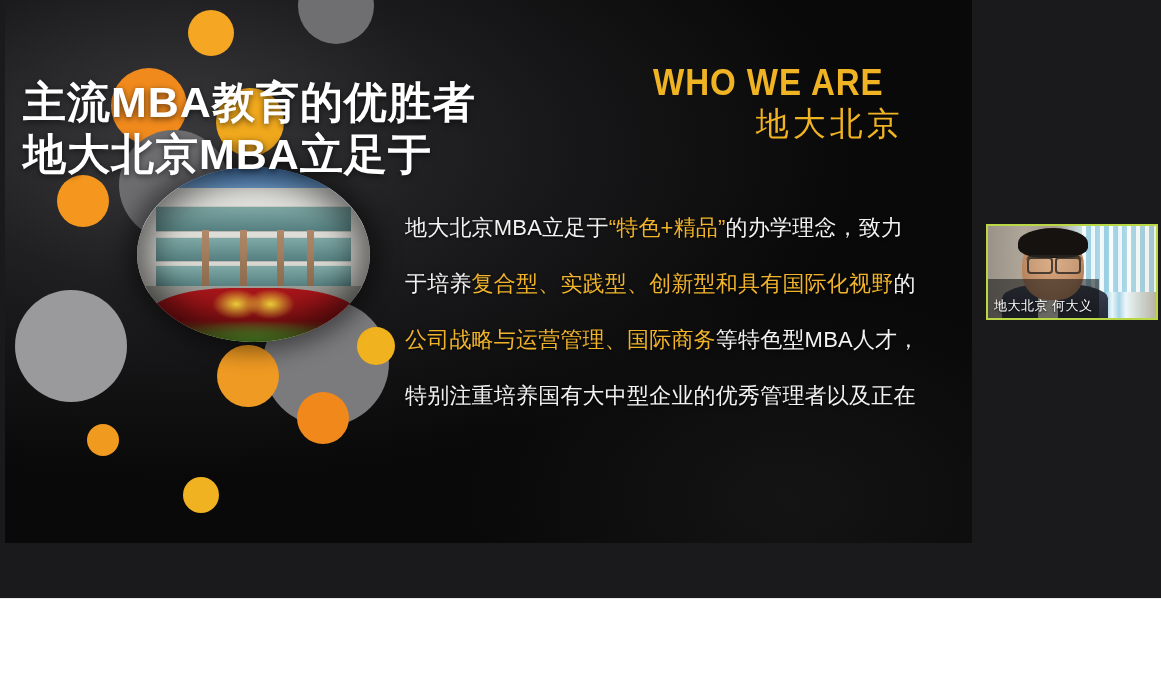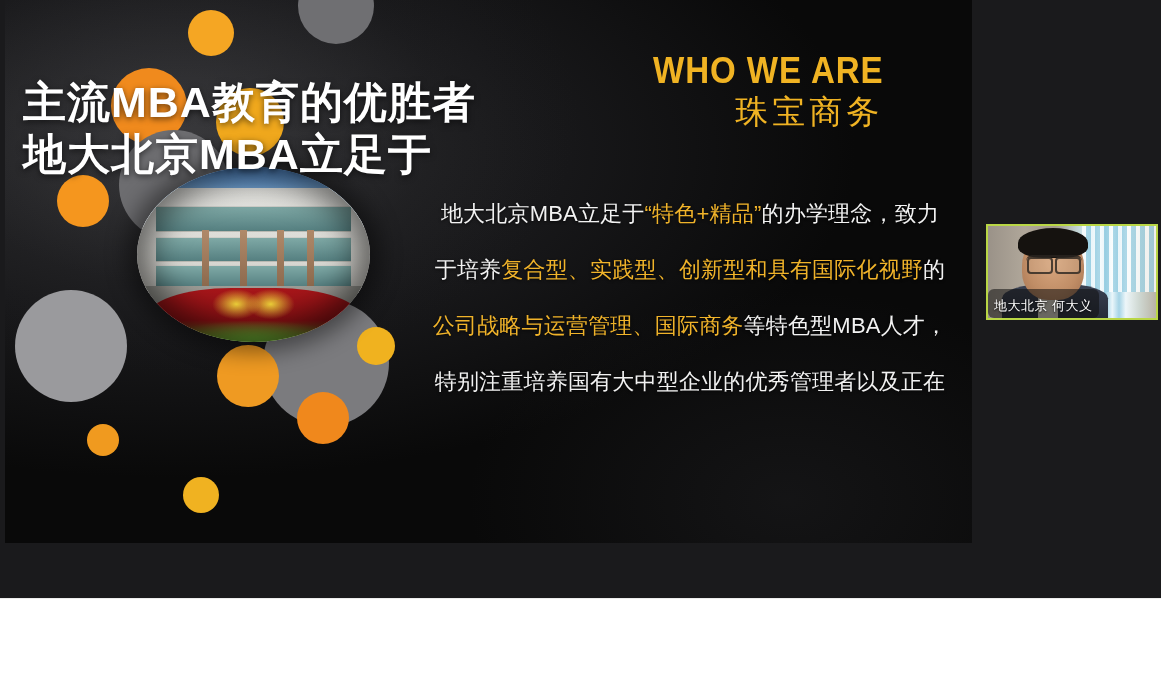--- a/index.html
+++ b/index.html
@@ -127,23 +127,23 @@
     line-height: 1.22;
     letter-spacing: 1px;
     white-space: nowrap;
     text-shadow: 0 2px 6px rgba(0,0,0,0.6);
   }
 
   
   #who-we-are {
     position: absolute;
     left: 648px;
-    top: 52px;
+    top: 64px;
     z-index: 6;
-    text-align: center;
+    text-align: right;
   }
   #wwa-en {
     color: #f0b323;
     font-size: 36px;
     font-weight: bold;
     letter-spacing: 1px;
     line-height: 1.05;
     white-space: nowrap;
     font-family: "Liberation Sans Narrow", "Liberation Sans", sans-serif;
     transform: scaleX(0.92);
@@ -155,24 +155,23 @@
     line-height: 1.35;
     letter-spacing: 4px;
     white-space: nowrap;
     margin-left: 62px;
   }
 
   
   #slide-body {
     position: absolute;
     left: 400px;
-    top: 186px;
+    top: 200px;
     width: 570px;
     z-index: 6;
-    text-align: center;
   }
   #slide-body .body-line {
     color: #f2f2f2;
     font-size: 22px;
     line-height: 56px;
     white-space: nowrap;
     letter-spacing: 0.2px;
     text-shadow: 0 1px 3px rgba(0,0,0,0.7);
   }
   #slide-body .hl {
@@ -244,28 +243,27 @@
   .pip-shirt {
     position: absolute;
     left: 50px; bottom: 0;
     width: 20px; height: 22px;
     background: #d8d2c6;
     transform: skewX(0deg);
   }
   #pip-label {
     position: absolute;
     left: 0; bottom: 0;
-    padding: 8px 6px 3px 6px;
+    padding: 18px 6px 3px 6px;
     color: #ffffff;
     font-size: 13px;
     letter-spacing: 0.5px;
     background: rgba(15,15,15,0.55);
     text-shadow: 0 1px 2px rgba(0,0,0,0.9);
     z-index: 3;
-    border-radius: 6px;
   }
 
   
   #bottom-bar {
     position: absolute;
     left: 0; top: 598px;
     width: 1161px;
     height: 101px;
     background: #ffffff;
     border-top: 1px solid #ececec;
@@ -308,21 +306,21 @@
       <div class="bp-vignette"></div>
     </div>
 
     <div id="slide-headline">
       <div class="hl-line">主流MBA教育的优胜者</div>
       <div class="hl-line">地大北京MBA立足于</div>
     </div>
 
     <div id="who-we-are">
       <div id="wwa-en">WHO WE ARE</div>
-      <div id="wwa-cn">珠宝商务</div>
+      <div id="wwa-cn">地大北京</div>
     </div>
 
     <div id="slide-body">
         <div class="body-line"><span>地大北京MBA立足于</span><span class="hl">“特色+精品”</span><span>的办学理念，致力</span></div>
         <div class="body-line"><span>于培养</span><span class="hl">复合型、实践型、创新型和具有国际化视野</span><span>的</span></div>
         <div class="body-line"><span class="hl">公司战略与运营管理、国际商务</span><span>等特色型MBA人才，</span></div>
         <div class="body-line"><span>特别注重培养国有大中型企业的优秀管理者以及正在</span></div>
       </div>
   </div>
 

